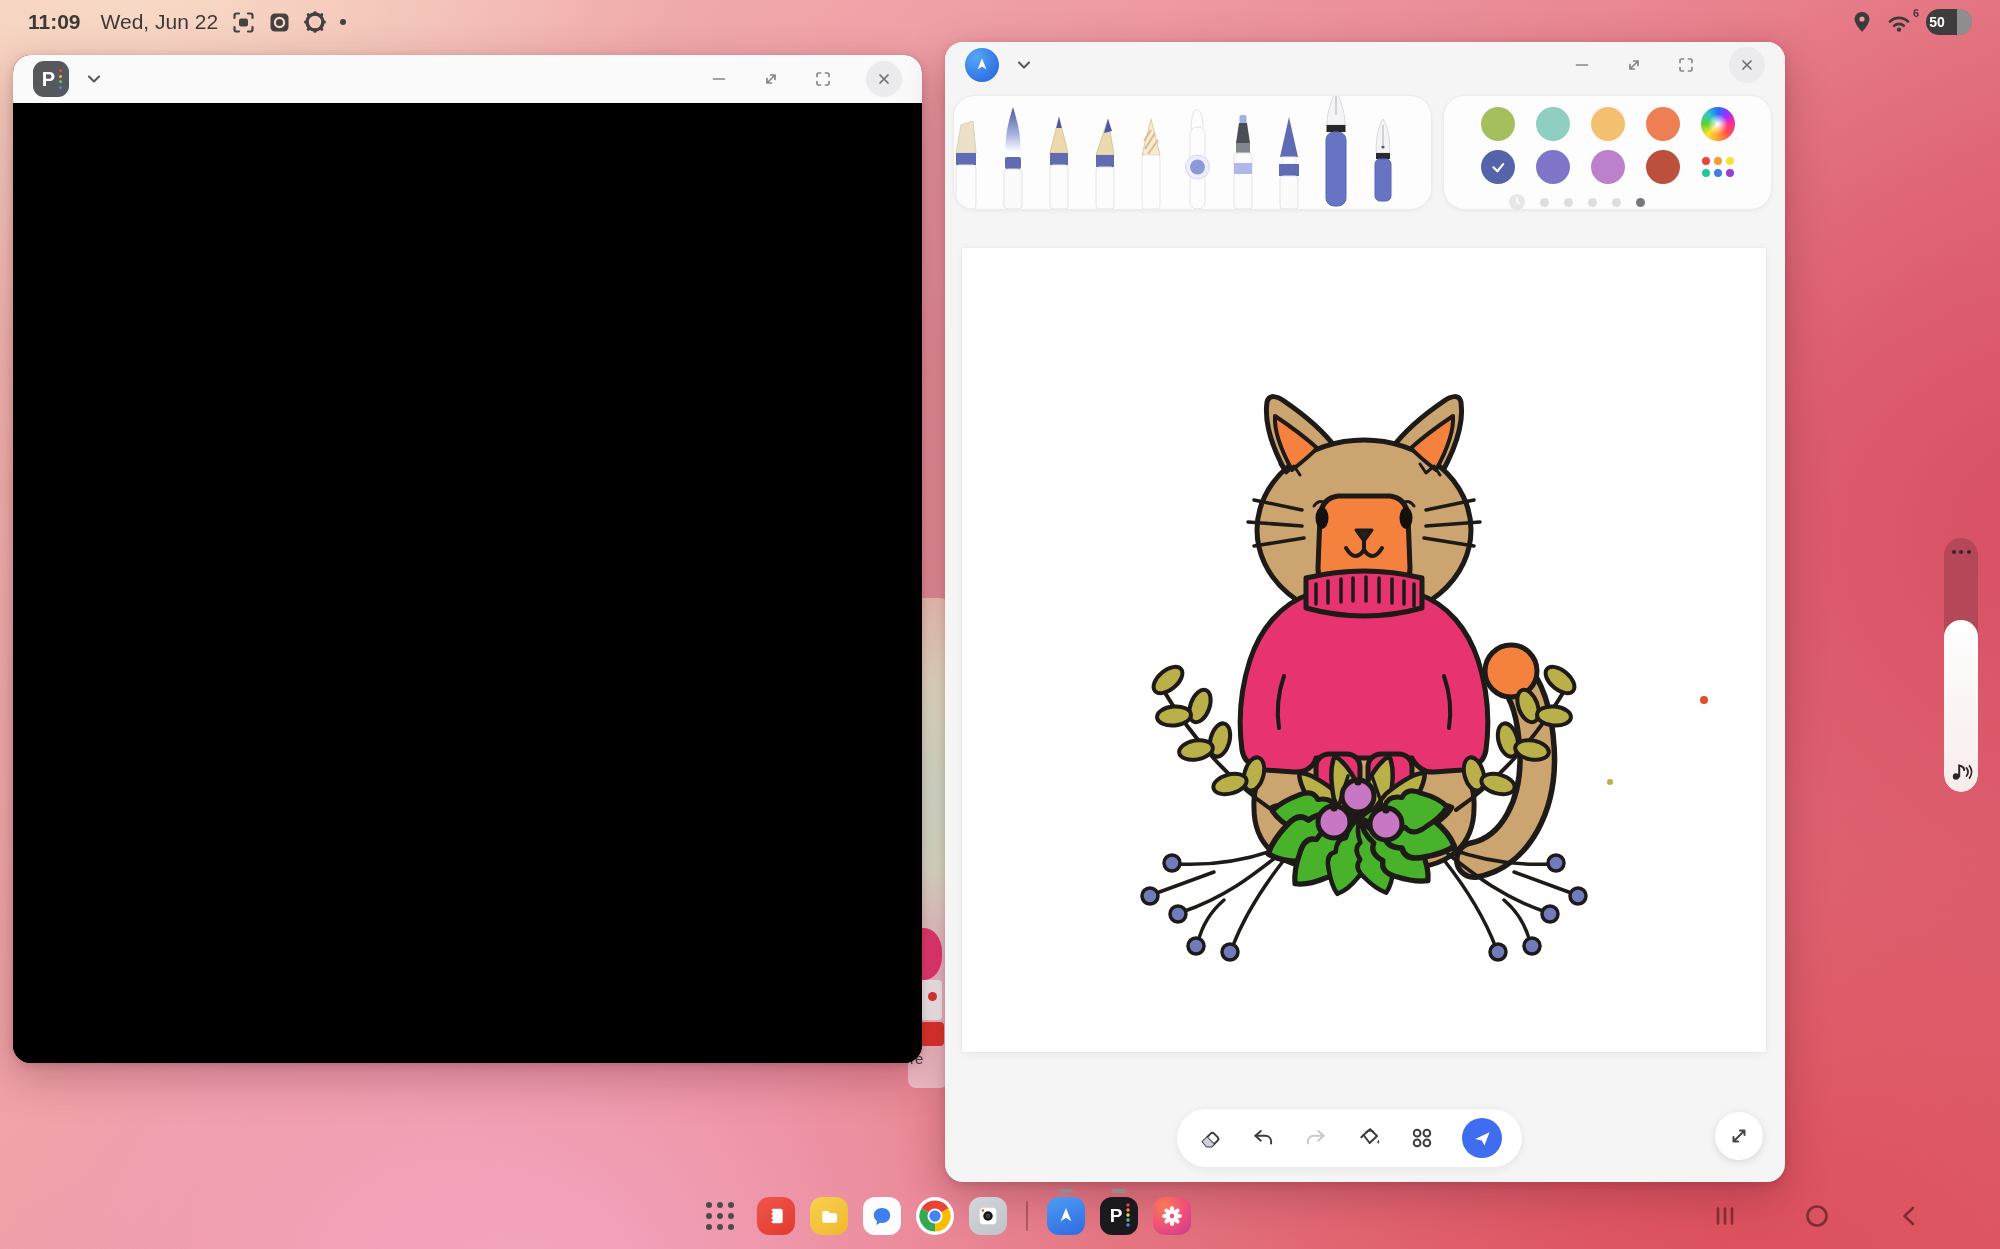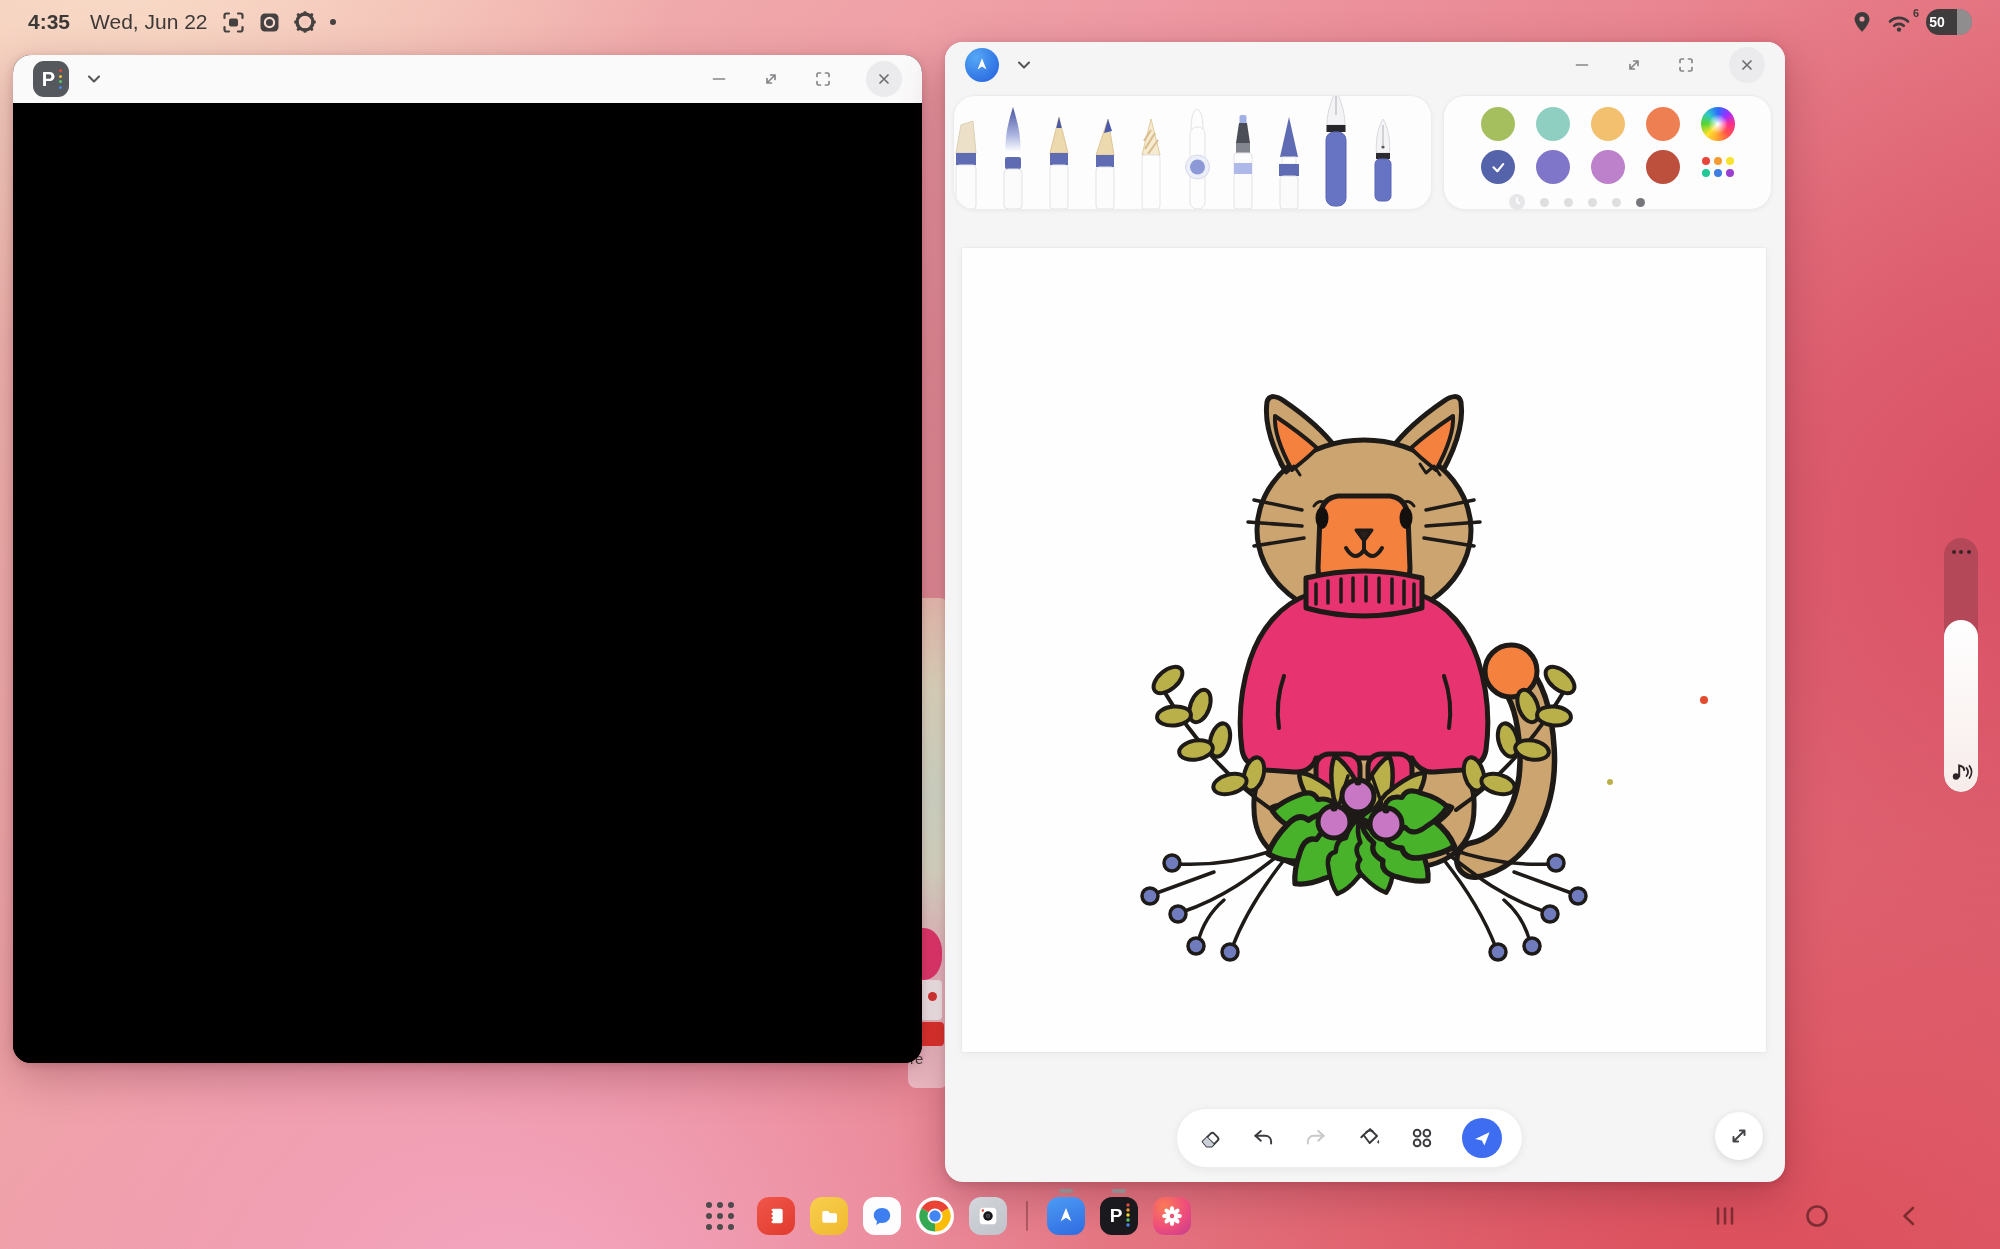--- a/index.html
+++ b/index.html
@@ -98,21 +98,21 @@
   .nav-btn{display:inline-flex;cursor:pointer;}
   .nav-btn svg{stroke:#7e2d33;stroke-width:2.6;fill:none;stroke-linecap:round;stroke-linejoin:round;}
 </style>
 </head>
 <body>
 
 <div class="screen">
 
   <div class="statusbar">
     <div class="sb-left">
-      <span class="sb-time">4:35</span>
+      <span class="sb-time">11:09</span>
       <span class="sb-date">Wed, Jun 22</span>
       <span class="sb-ico">
         <svg width="23" height="23" viewBox="0 0 23 23">
             <g stroke="#454140" stroke-width="2.2" fill="none" stroke-linecap="round">
               <path d="M2.5 7V4.5Q2.5 2.5 4.5 2.5H7"></path>
               <path d="M16 2.5h2.5Q20.5 2.5 20.5 4.5V7"></path>
               <path d="M20.5 16v2.5q0 2-2 2H16"></path>
               <path d="M7 20.5H4.5q-2 0-2-2V16"></path>
             </g>
             <rect x="7" y="7.5" width="9" height="8" rx="2" fill="#454140"></rect>

